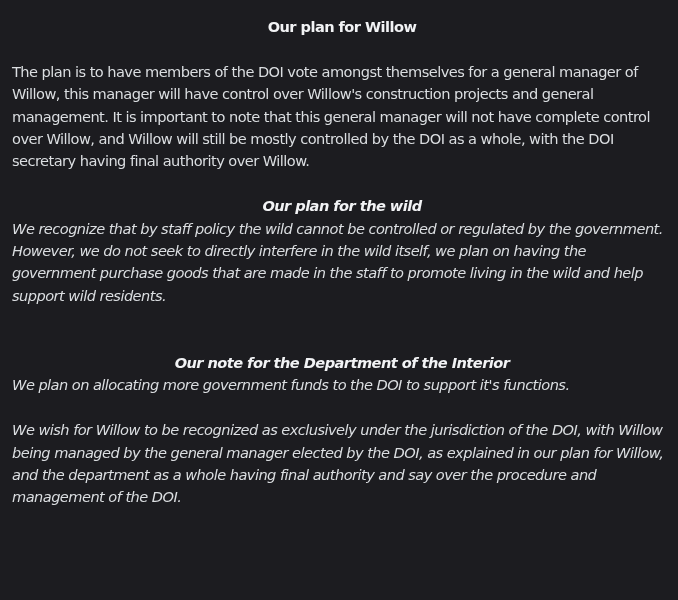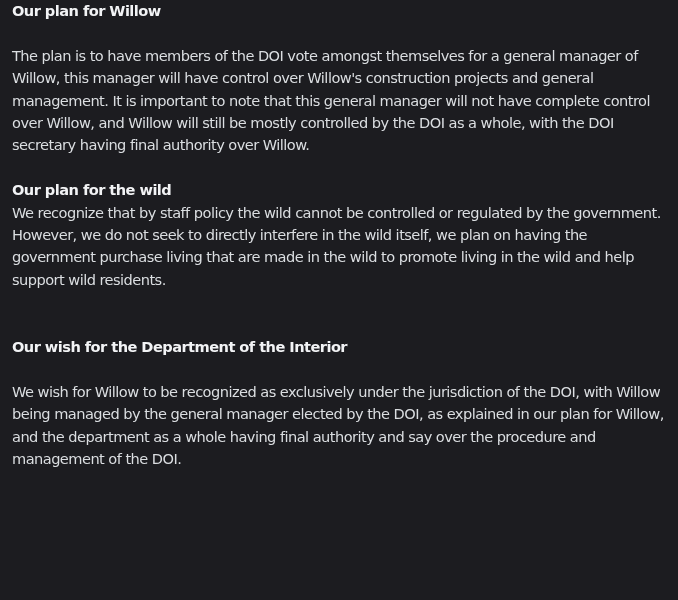--- a/index.html
+++ b/index.html
@@ -16,48 +16,51 @@
       font-size: 14.6px;
       letter-spacing: -0.55px;
     }
     .doc {
       padding: 0 6px 0 12px;
       line-height: 22.4px;
     }
     .heading {
       font-weight: bold;
       color: #f2f3f5;
-      margin-top: 0;
+      margin-top: 16px;
+      text-align: center;
     }
     .para {
       margin: 0;
     }
     .blank {
       height: 22.4px;
     }
     .section + .section {
       margin-top: 22.4px;
+      font-style: italic;
     }
   </style>
 </head>
 <body>
 
 <div class="doc">
 
   <div class="section">
     <div class="heading">Our plan for Willow</div>
     <div class="blank"></div>
     <p class="para">The plan is to have members of the DOI vote amongst themselves for a general manager of Willow, this manager will have control over Willow's construction projects and general management. It is important to note that this general manager will not have complete control over Willow, and Willow will still be mostly controlled by the DOI as a whole, with the DOI secretary having final authority over Willow.</p>
   </div>
 
   <div class="section">
     <div class="heading">Our plan for the wild</div>
-    <p class="para">We recognize that by staff policy the wild cannot be controlled or regulated by the government. However, we do not seek to directly interfere in the wild itself, we plan on having the government purchase living that are made in the wild to promote living in the wild and help support wild residents.</p>
+    <p class="para">We recognize that by staff policy the wild cannot be controlled or regulated by the government. However, we do not seek to directly interfere in the wild itself, we plan on having the government purchase goods that are made in the staff to promote living in the wild and help support wild residents.</p>
     <div class="blank"></div>
   </div>
 
   <div class="section">
-    <div class="heading">Our wish for the Department of the Interior</div>
+    <div class="heading">Our note for the Department of the Interior</div>
+    <p class="para">We plan on allocating more government funds to the DOI to support it's functions.</p>
     <div class="blank"></div>
     <p class="para">We wish for Willow to be recognized as exclusively under the jurisdiction of the DOI, with Willow being managed by the general manager elected by the DOI, as explained in our plan for Willow, and the department as a whole having final authority and say over the procedure and management of the DOI.</p>
   </div>
 
 </div>
 
 </body></html>

